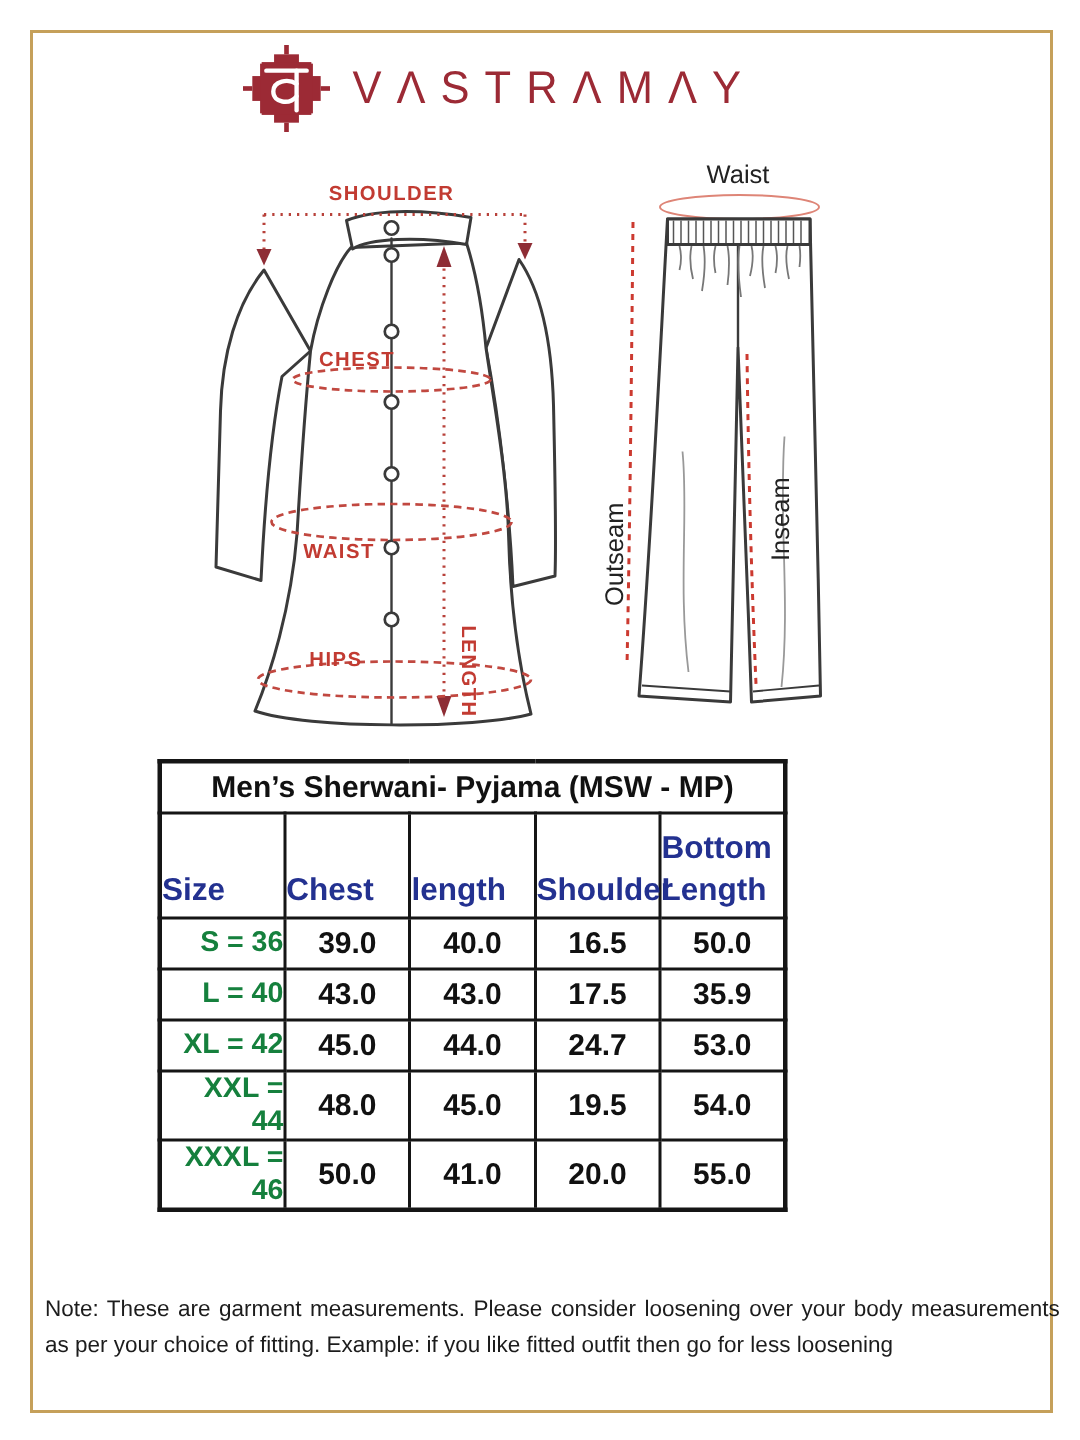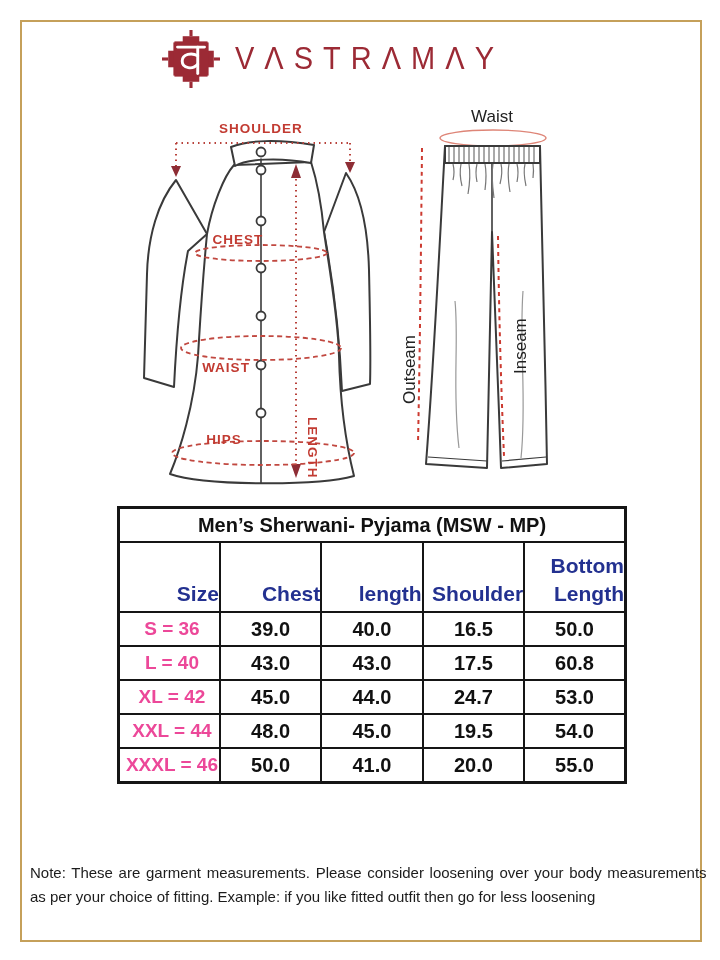--- a/index.html
+++ b/index.html
@@ -13,30 +13,30 @@
   .wordmark{font-size:29px;letter-spacing:10px;color:#9c2a35;font-weight:400;
         white-space:nowrap;transform:scaleY(1.05);}
   
   .diagram{position:absolute;}
   #kurta-svg{left:128px;top:106px;}
   #pyjama-svg{left:395px;top:96px;}
   svg text{font-family:"Liberation Sans",sans-serif;}
   .ann-label{font-size:13.5px;font-weight:bold;fill:#c23b32;letter-spacing:1px;}
   .pj-label{font-size:17px;fill:#222;}
   
-  .size-table{position:absolute;left:117px;top:506px;width:510px;
+  .size-table{position:absolute;left:105px;top:506px;width:420px;
         border-collapse:collapse;table-layout:fixed;}
   .size-table td,.size-table th{border:2px solid #151515;padding:0;}
   .size-table{border:3px solid #151515;}
   .tbl-title{height:34px;text-align:center;font-size:21px;font-weight:bold;color:#111;}
   .tbl-sub{height:30px;text-align:center;font-size:15px;font-weight:bold;color:#111;}
-  .size-table th.colhead{height:64px;vertical-align:bottom;text-align:right;
+  .size-table th.colhead{height:64px;vertical-align:bottom;text-align:left;
         font-size:21px;font-weight:bold;color:#233190;line-height:1.3;padding-bottom:4px;}
   .size-table td{height:32px;font-size:20px;font-weight:bold;color:#111;text-align:center;}
-  .size-table td.size-cell{text-align:center;padding-left:5px;font-size:19px;color:#ec4899;}
+  .size-table td.size-cell{text-align:right;padding-left:5px;font-size:19px;color:#15803d;}
   
   .note{position:absolute;left:30px;right:32px;top:861px;text-align:left;
         font-size:15px;color:#1c1c1c;line-height:24px;}
   .note div{white-space:nowrap;}
   .note .l1{word-spacing:1.5px;}
 </style>
 </head>
 <body>
 
 <div class="gold-frame"></div>
@@ -194,21 +194,21 @@
       <td>39.0</td>
       <td>40.0</td>
       <td>16.5</td>
       <td>50.0</td>
     </tr>
     <tr>
       <td class="size-cell">L = 40</td>
       <td>43.0</td>
       <td>43.0</td>
       <td>17.5</td>
-      <td>60.8</td>
+      <td>35.9</td>
     </tr>
     <tr>
       <td class="size-cell">XL = 42</td>
       <td>45.0</td>
       <td>44.0</td>
       <td>24.7</td>
       <td>53.0</td>
     </tr>
     <tr>
       <td class="size-cell">XXL = 44</td>

